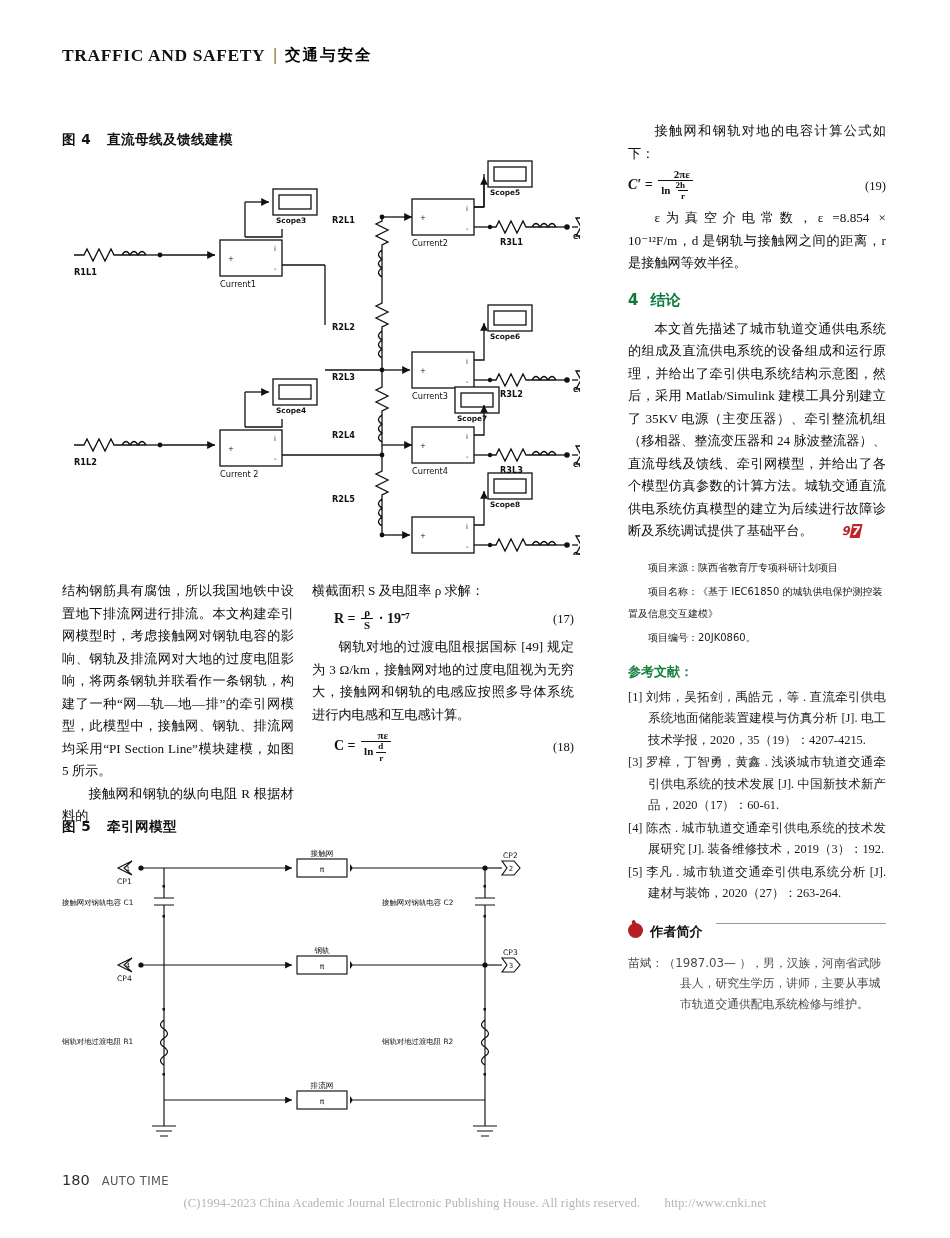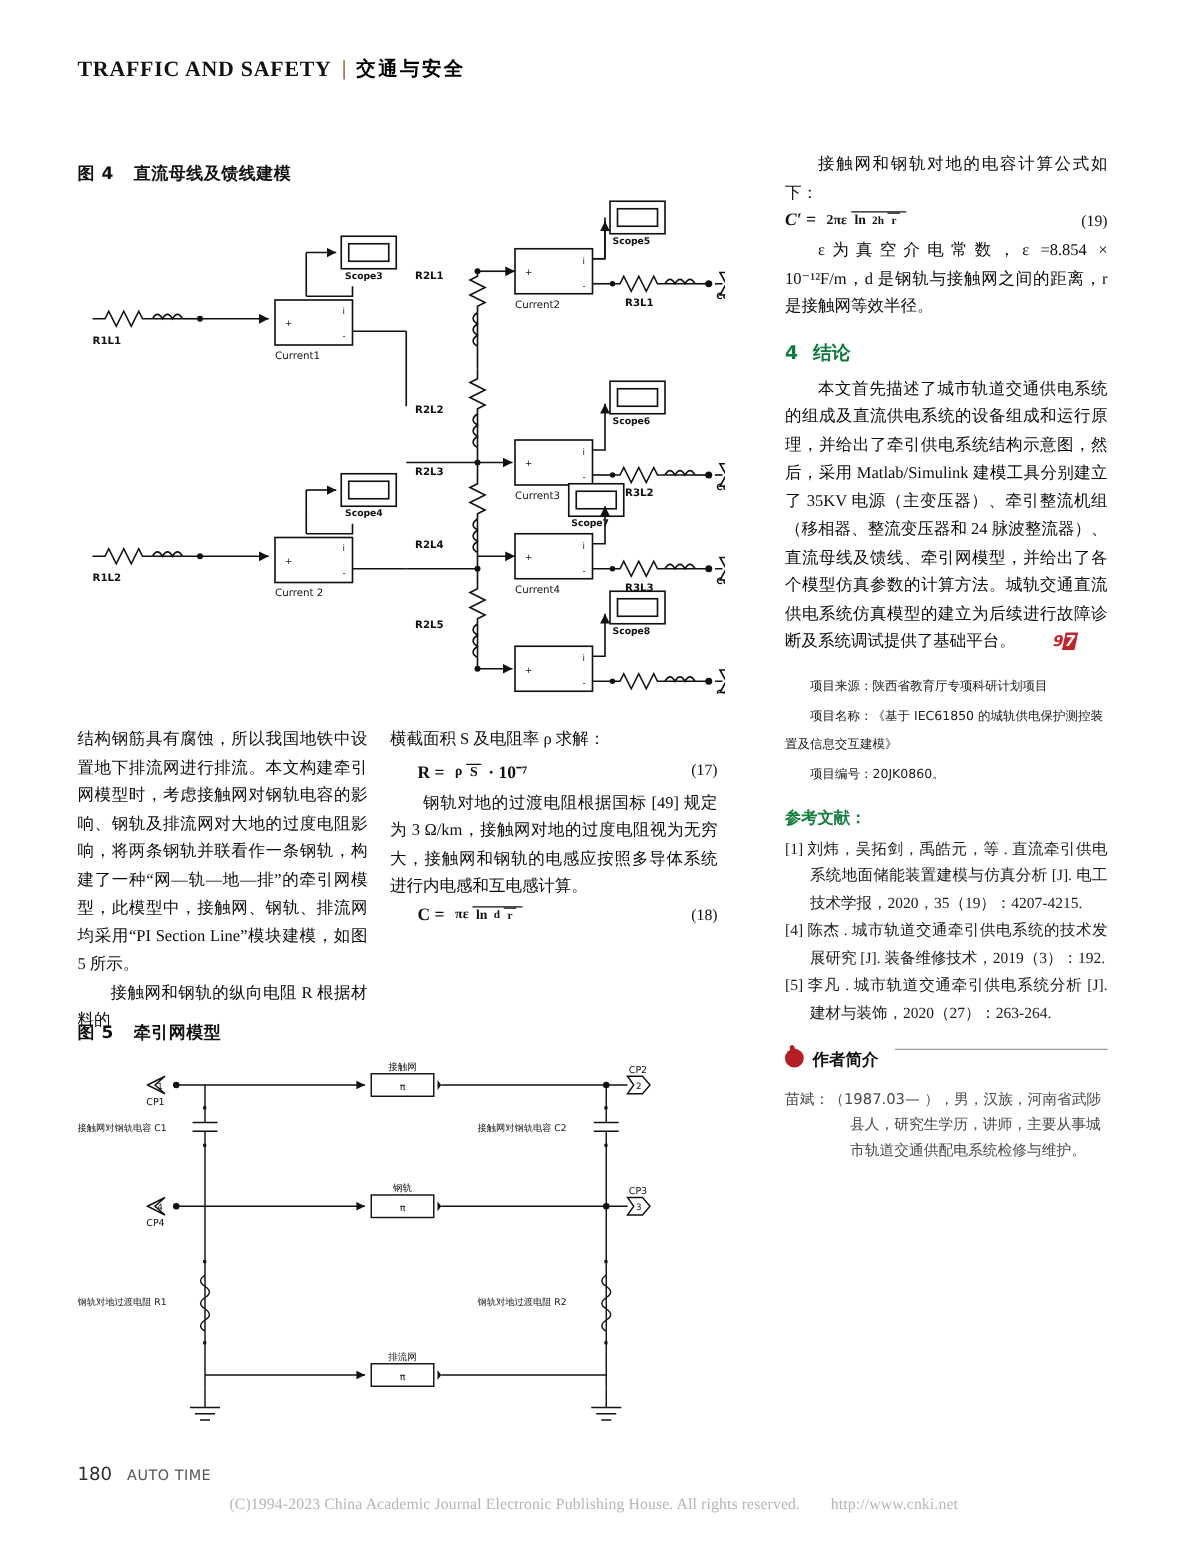--- a/index.html
+++ b/index.html
@@ -49,21 +49,21 @@
   .figcap {
     font-family:"DejaVu Sans","Liberation Sans",sans-serif;
     font-weight:bold; font-size:13.6px; color:#111; letter-spacing:.4px;
   }
   .figcap .num { margin-right:16px; }
 
   
   .formula-row { display:flex; align-items:center; margin:4px 0 4px 0; }
   .formula-row .fm { font-family:"Liberation Serif",serif; font-size:14px; font-weight:bold; }
   .formula-row .eqno { margin-left:auto; font-size:12.6px; font-family:"Liberation Serif",serif; font-weight:normal;}
-  .frac { display:inline-flex; flex-direction:row; align-items:center; vertical-align:middle;
+  .frac { display:inline-flex; flex-direction:column; align-items:flex-end; vertical-align:middle;
           font-size:11px; line-height:1.12; margin:0 2px; position:relative; top:-1px;}
   .frac .nu { padding:0 3px; }
   .frac .de { padding:0 3px; border-top:1.1px solid #111; }
 
   
   .sec-h {
     font-family:"DejaVu Sans","Liberation Sans",sans-serif;
     font-weight:bold; font-size:15px; color:#0e7a3c; margin:16px 0 8px 0;
     display:flex; align-items:baseline; gap:12px;
   }
@@ -335,21 +335,21 @@
   <p class="ptext">横截面积 S 及电阻率 ρ 求解：</p>
 
   <div class="formula-row">
     <span style="width:22px;"></span>
     <span class="fm">
       <span>R =</span>
       <span class="frac">
         <span class="nu">ρ</span>
         <span class="de">S</span>
       </span>
-      <span>· 10⁻⁷</span>
+      <span>· 19⁻⁷</span>
     </span>
     <span class="eqno">(17)</span>
   </div>
 
   <p class="ptext ind">钢轨对地的过渡电阻根据国标 [49] 规定为 3 Ω/km，接触网对地的过度电阻视为无穷大，接触网和钢轨的电感应按照多导体系统进行内电感和互电感计算。</p>
 
   <div class="formula-row">
     <span style="width:22px;"></span>
     <span class="fm">
       <span>C =</span>
@@ -500,20 +500,21 @@
   <p class="ptext ind"><span>本文首先描述了城市轨道交通供电系统的组成及直流供电系统的设备组成和运行原理，并给出了牵引供电系统结构示意图，然后，采用 Matlab/Simulink 建模工具分别建立了 35KV 电源（主变压器）、牵引整流机组（移相器、整流变压器和 24 脉波整流器）、直流母线及馈线、牵引网模型，并给出了各个模型仿真参数的计算方法。城轨交通直流供电系统仿真模型的建立为后续进行故障诊断及系统调试提供了基础平台。</span><span class="endmark">9<span class="b2">7</span></span></p>
 
   <div style="height:14px;"></div>
   <p class="cnblock" style="text-indent:2em;margin-bottom:2px;">项目来源：陕西省教育厅专项科研计划项目</p>
   <p class="cnblock" style="text-indent:2em;margin-bottom:2px;">项目名称：《基于 IEC61850 的城轨供电保护测控装置及信息交互建模》</p>
   <p class="cnblock" style="text-indent:2em;margin-bottom:2px;">项目编号：20JK0860。</p>
 
   <div class="ref-h">参考文献：</div>
 
   <p class="ref-item">[1] 刘炜，吴拓剑，禹皓元，等 . 直流牵引供电系统地面储能装置建模与仿真分析 [J]. 电工技术学报，2020，35（19）：4207-4215.</p>
+  <p class="ref-item">[3] 罗樟，丁智勇，黄鑫 . 浅谈城市轨道交通牵引供电系统的技术发展 [J]. 中国新技术新产品，2020（17）：60-61.</p>
   <p class="ref-item">[4] 陈杰 . 城市轨道交通牵引供电系统的技术发展研究 [J]. 装备维修技术，2019（3）：192.</p>
   <p class="ref-item">[5] 李凡 . 城市轨道交通牵引供电系统分析 [J]. 建材与装饰，2020（27）：263-264.</p>
 
   <div class="bio-head">
     <span class="dot"></span>
     <span class="t">作者简介</span>
     <span class="rule"></span>
   </div>
   <p class="bio-body"><span>苗斌：</span><span>（1987.03— ），男，汉族，河南省武陟县人，研究生学历，讲师，主要从事城市轨道交通供配电系统检修与维护。</span></p>
 </div>

